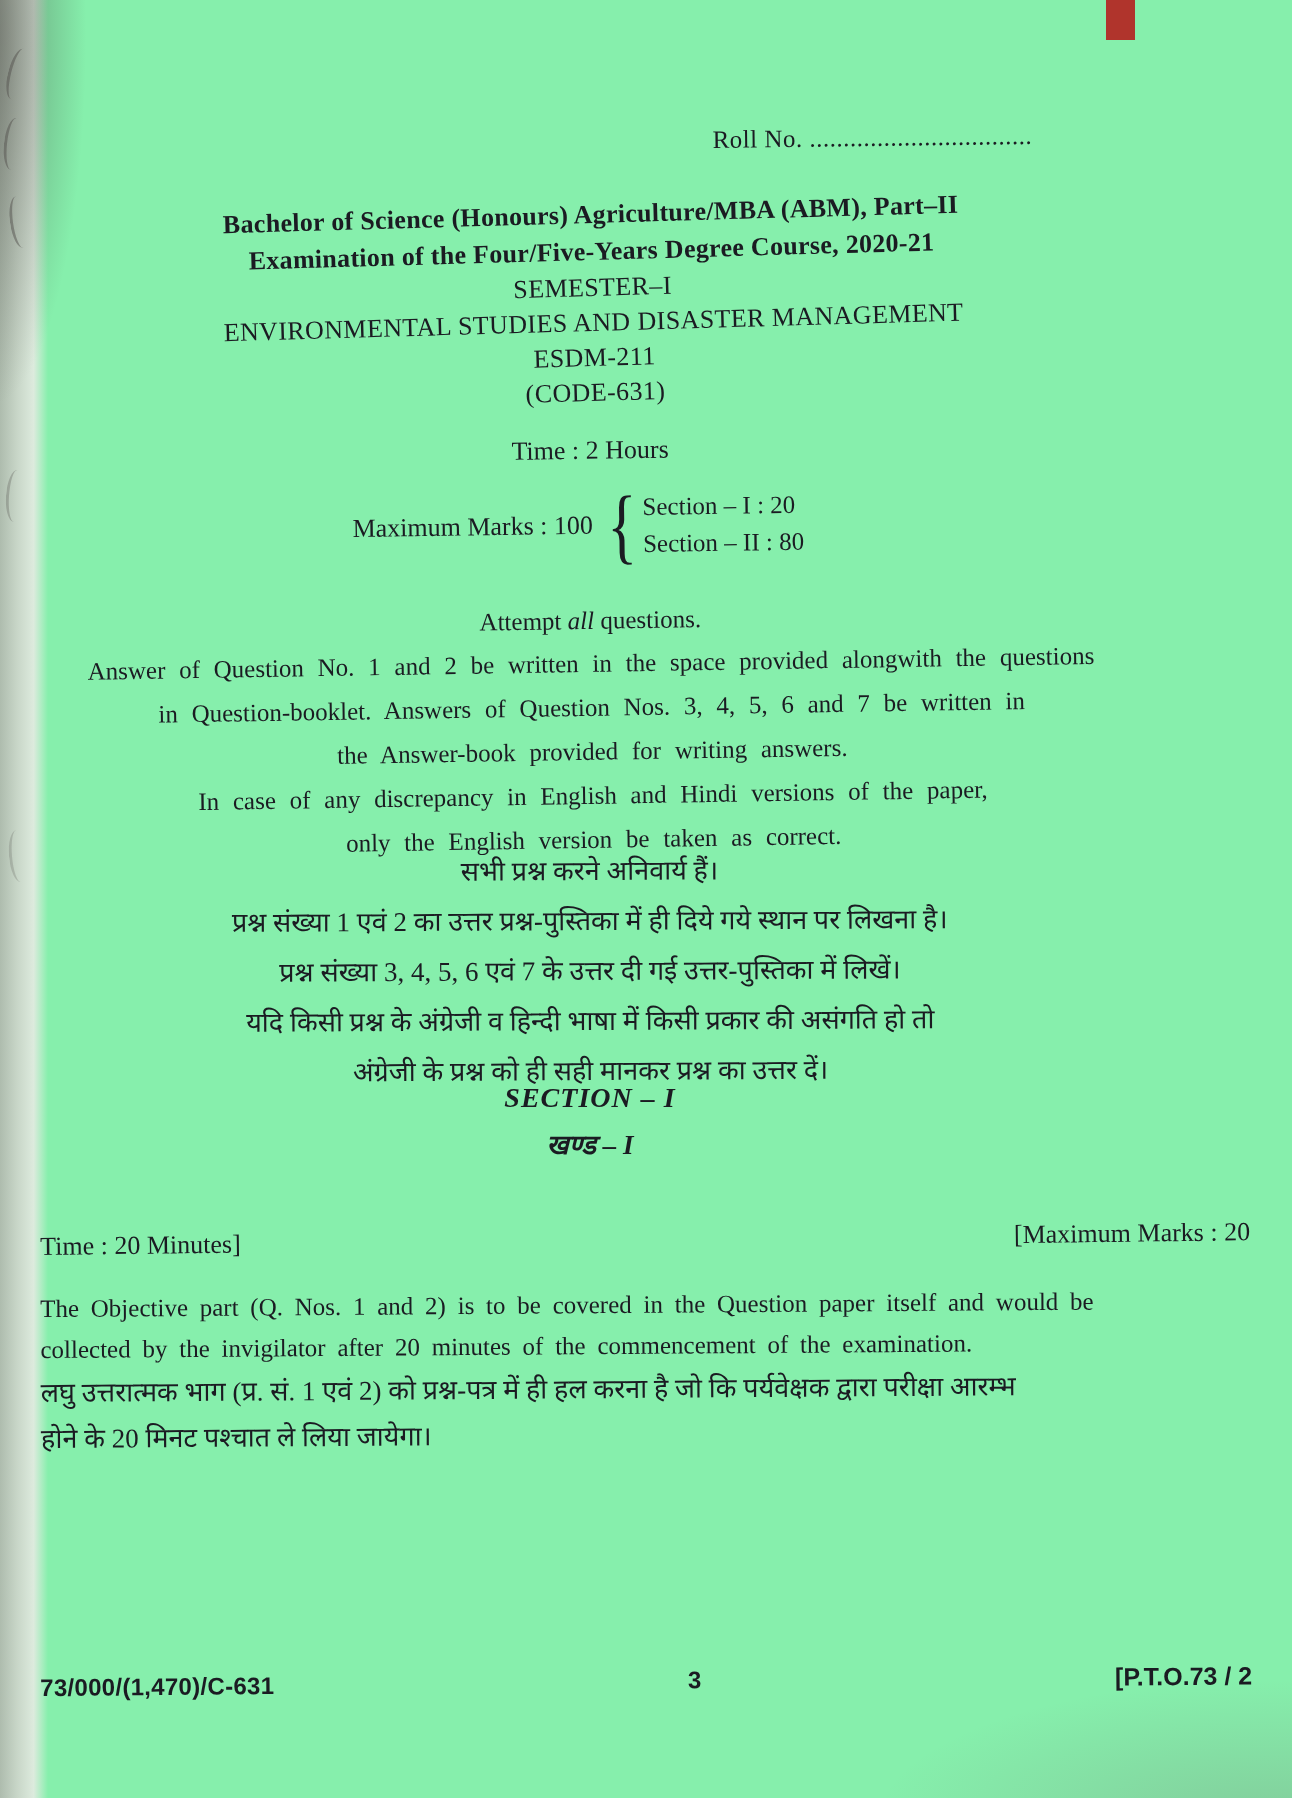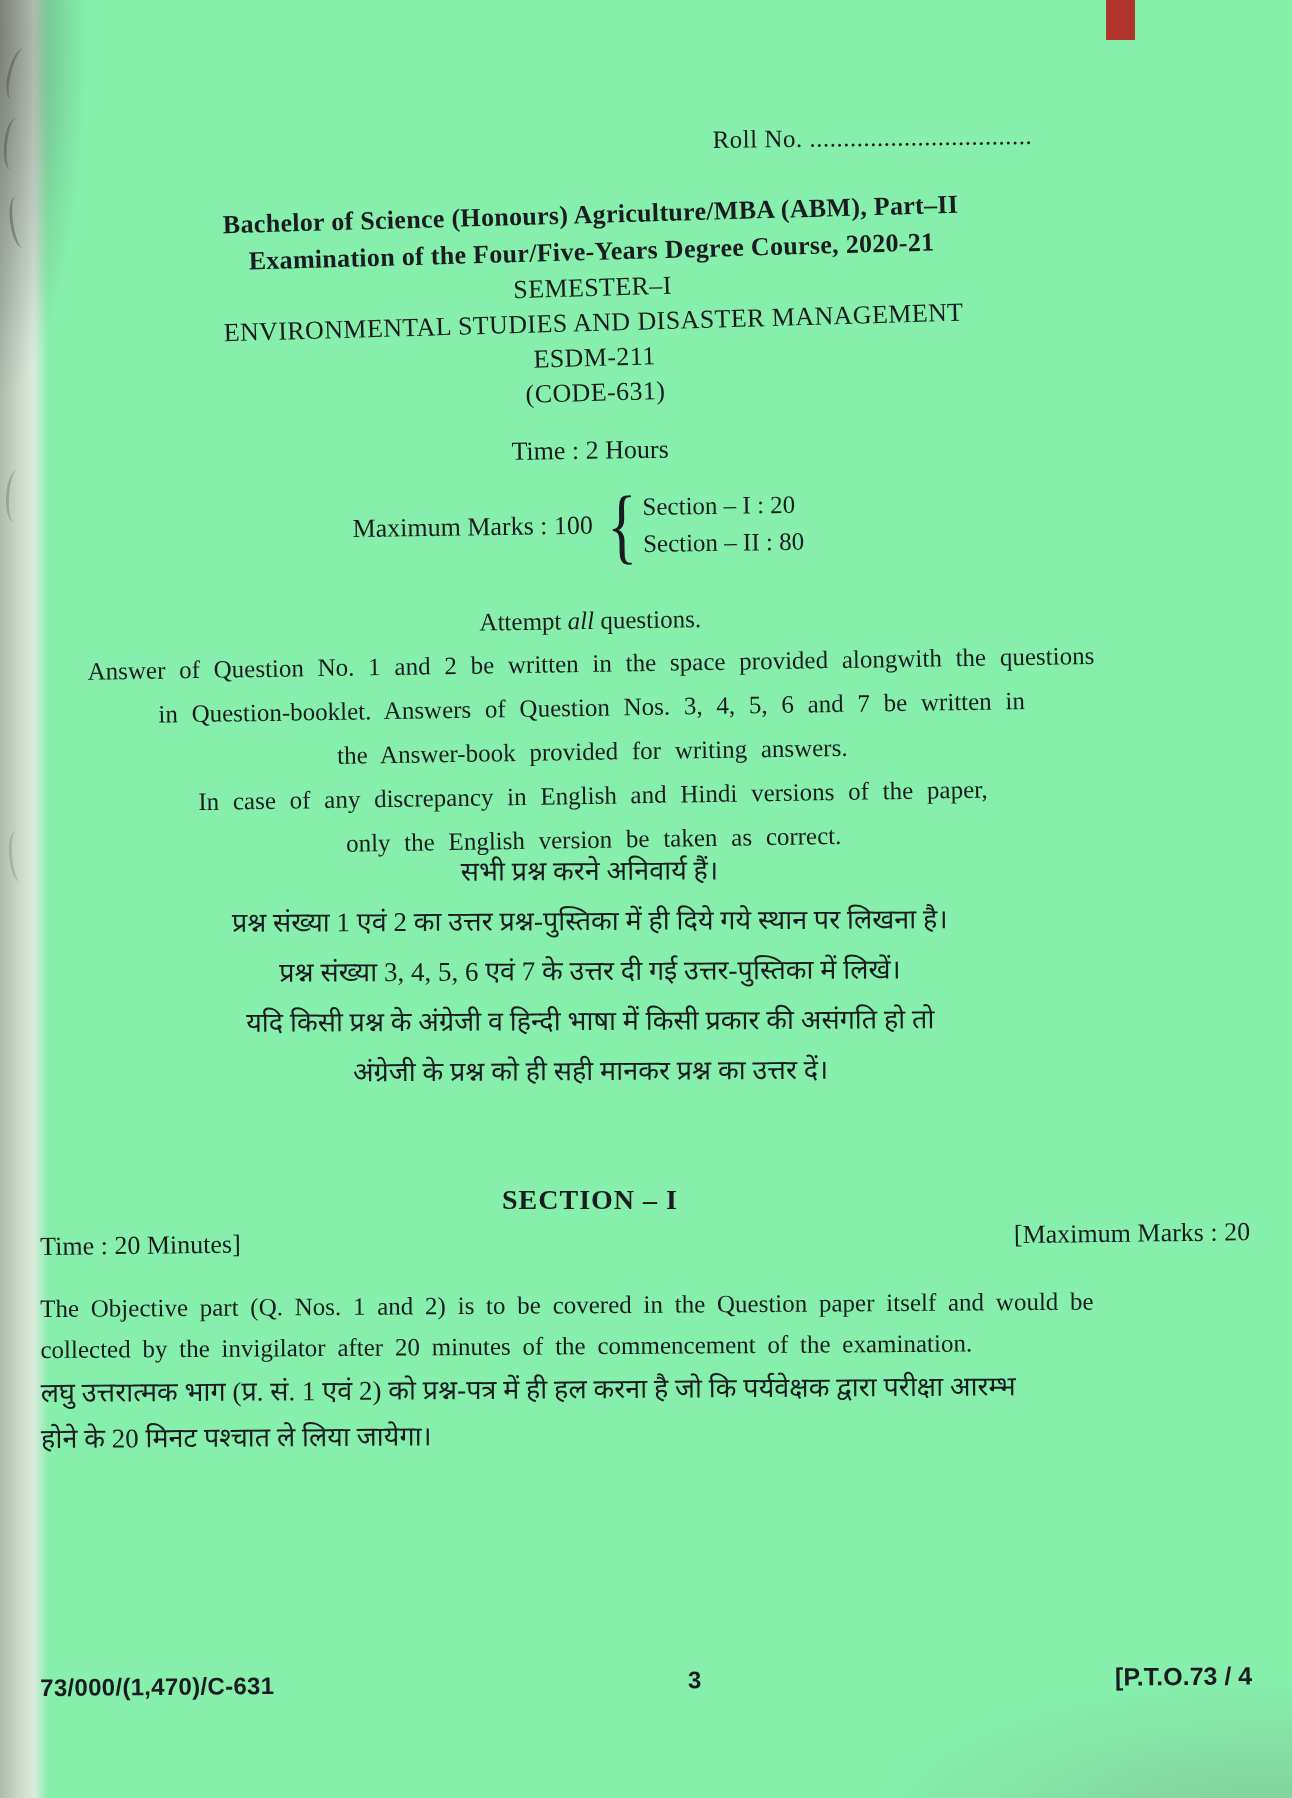--- a/index.html
+++ b/index.html
@@ -57,21 +57,21 @@
   }
   .marks-sections { display:flex; flex-direction:column; font-size:25px; line-height:37px; }
   .attempt-block {
     top:608px; left:70px; width:1040px; text-align:center;
     transform:rotate(-.9deg); transform-origin:left top;
   }
   .attempt-line { font-size:25px; line-height:42px; }
   .instr { font-size:25px; line-height:44px; word-spacing:.3em; }
   .hindi-block { top:846px; left:70px; width:1040px; text-align:center; transform:rotate(-.3deg); }
   .hi-line { font-size:27px; line-height:50px; }
-  .section-head { top:1179px; left:70px; width:1040px; text-align:center; }
+  .section-head { top:1077px; left:70px; width:1040px; text-align:center;font-style:italic; }
   .sec-en { font-weight:bold; font-size:28px; line-height:42px; letter-spacing:1px; }
   .sec-hi { font-weight:bold; font-size:27px; line-height:52px; }
   .time-row {
     top:1232px; left:40px; width:1210px; display:flex; justify-content:space-between;
     font-size:26px; transform:rotate(-.7deg); transform-origin:left top;
   }
   .objective-block {
     top:1288px; left:40px; width:1215px;
     transform:rotate(-.4deg); transform-origin:left top;
   }
@@ -139,36 +139,37 @@
   <div class="abs hindi-block">
     <div class="hi-line">सभी प्रश्न करने अनिवार्य हैं।</div>
     <div class="hi-line">प्रश्न संख्या 1 एवं 2 का उत्तर प्रश्न-पुस्तिका में ही दिये गये स्थान पर लिखना है।</div>
     <div class="hi-line">प्रश्न संख्या 3, 4, 5, 6 एवं 7 के उत्तर दी गई उत्तर-पुस्तिका में लिखें।</div>
     <div class="hi-line">यदि किसी प्रश्न के अंग्रेजी व हिन्दी भाषा में किसी प्रकार की असंगति हो तो</div>
     <div class="hi-line">अंग्रेजी के प्रश्न को ही सही मानकर प्रश्न का उत्तर दें।</div>
   </div>
 
   <div class="abs section-head">
     <div class="sec-en">SECTION – I</div>
+    <div class="sec-hi">खण्ड – I</div>
   </div>
 
   <div class="abs time-row">
     <span>Time : 20 Minutes]</span>
     <span>[Maximum Marks : 20</span>
   </div>
 
   <div class="abs objective-block">
     <div class="obj-en">The Objective part (Q. Nos. 1 and 2) is to be covered in the Question paper itself and would be</div>
     <div class="obj-en">collected by the invigilator after 20 minutes of the commencement of the examination.</div>
     <div class="obj-hi">लघु उत्तरात्मक भाग (प्र. सं. 1 एवं 2) को प्रश्न-पत्र में ही हल करना है जो कि पर्यवेक्षक द्वारा परीक्षा आरम्भ</div>
     <div class="obj-hi">होने के 20 मिनट पश्चात ले लिया जायेगा।</div>
   </div>
 
   <div class="abs footer-row">
     <span class="f-code">73/000/(1,470)/C-631</span>
     <span class="f-page">3</span>
     <span class="f-right">
       <span class="f-pto">[P.T.O.</span>
-      <span class="f-ref">73 / 4</span>
+      <span class="f-ref">73 / 2</span>
     </span>
   </div>
 
 </div>
 
 </body></html>

